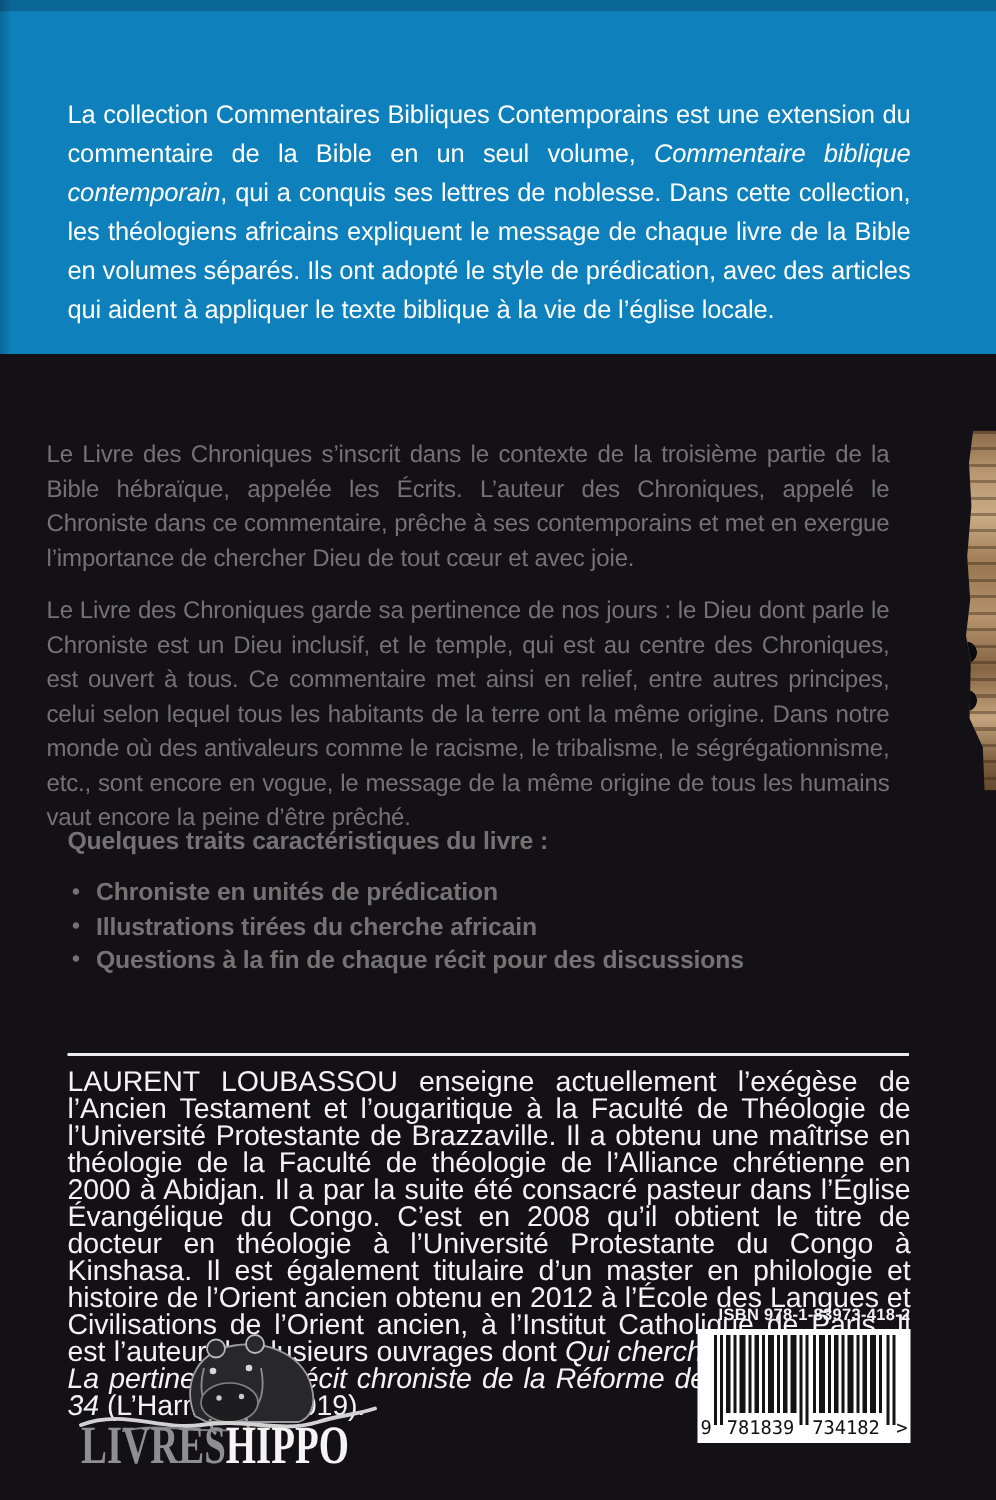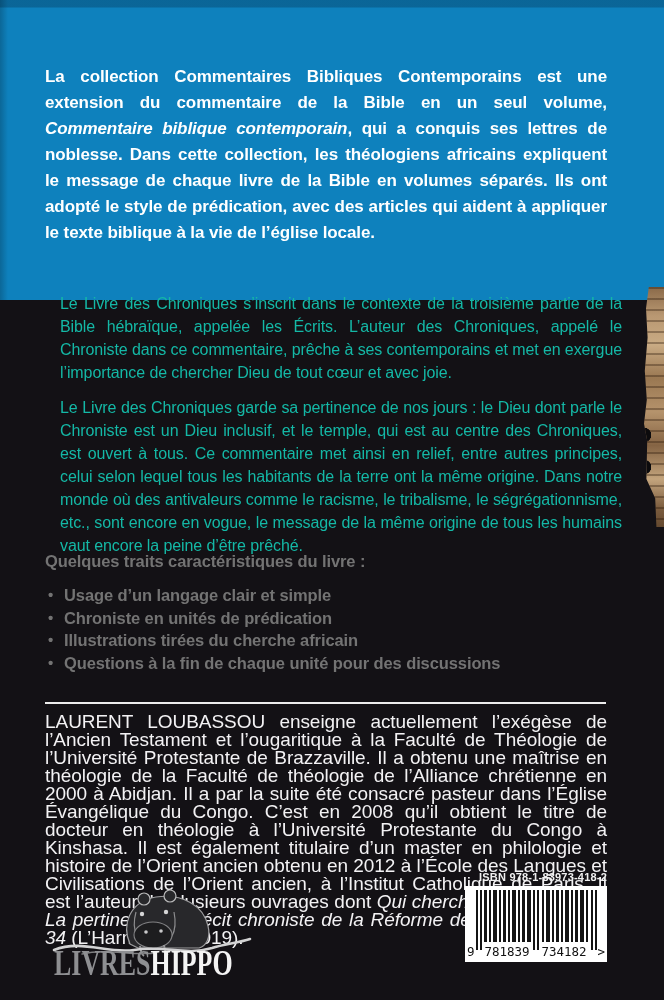--- a/index.html
+++ b/index.html
@@ -4,47 +4,46 @@
 <style>
   html,body{margin:0;padding:0;background:#222;}
   .page{
     position:relative;width:664px;height:1000px;overflow:hidden;
     background:#131115;
     font-family:"Liberation Sans", sans-serif;
     -webkit-font-smoothing:antialiased;
   }
   
   .blue-band{
-    position:absolute;left:0;top:0;width:664px;height:300px;
+    position:absolute;left:0;top:0;width:664px;height:236px;
     background:
       linear-gradient(180deg, rgba(0,20,40,0.25) 0px, rgba(0,20,40,0.25) 7px, rgba(0,0,0,0) 8px),
       linear-gradient(90deg, rgba(0,0,0,0.20) 0px, rgba(0,0,0,0) 8px),
       #0e81bd;
-    font-weight: bold;
   }
   .intro{
     position:absolute;left:45px;top:64px;width:562px;
     color:#ffffff;font-size:17px;line-height:26px;
     text-align:justify;letter-spacing:-0.1px;margin:0;
   }
   .it{font-style:italic;}
   
   .art-strip{
     position:absolute;right:0;top:287px;width:20px;height:240px;
     background:
       radial-gradient(circle at 0px 148px, #0c0b0d 0 7px, rgba(0,0,0,0) 7.5px),
       radial-gradient(circle at 0px 180px, #0c0b0d 0 7px, rgba(0,0,0,0) 7.5px),
       repeating-linear-gradient(180deg, rgba(40,22,8,0.35) 0 2px, rgba(0,0,0,0) 2px 11px),
       linear-gradient(180deg,#8a6a49 0%,#b99872 12%,#c9ab84 24%,#9a7852 38%,#b5936c 52%,#856444 66%,#c3a47d 80%,#7c5d3f 92%,#64492f 100%);
     clip-path:polygon(24% 0,100% 0,100% 100%,62% 100%,56% 88%,12% 80%,16% 64%,0% 57%,14% 47%,4% 35%,18% 21%,10% 9%);
   }
   
   .p-dark{
-    position:absolute;left:60px;width:562px;margin:0;
-    color:#14b8a6;font-size:16px;line-height:23px;
+    position:absolute;left:31px;width:562px;margin:0;
+    color:#737373;font-size:16px;line-height:23px;
     text-align:justify;letter-spacing:-0.1px;
   }
   .p1{top:292px;}
   .p2{top:396px;}
   .features{position:absolute;left:45px;top:552px;width:562px;color:#737373;}
   .features-heading{margin:0 0 13px 0;font-size:16.5px;font-weight:bold;letter-spacing:-0.1px;}
   .features ul{list-style:none;margin:0;padding:0;}
   .features li{
     position:relative;padding-left:19px;font-size:16.5px;font-weight:bold;
     line-height:22.5px;letter-spacing:-0.1px;
@@ -85,24 +84,23 @@
   </div>
 
   <div class="art-strip"></div>
 
   <p class="p-dark p1">Le Livre des Chroniques s’inscrit dans le contexte de la troisième partie de la Bible hébraïque, appelée les Écrits. L’auteur des Chroniques, appelé le Chroniste dans ce commentaire, prêche à ses contemporains et met en exergue l’importance de chercher Dieu de tout cœur et avec joie.</p>
   <p class="p-dark p2">Le Livre des Chroniques garde sa pertinence de nos jours : le Dieu dont parle le Chroniste est un Dieu inclusif, et le temple, qui est au centre des Chroniques, est ouvert à tous. Ce commentaire met ainsi en relief, entre autres principes, celui selon lequel tous les habitants de la terre ont la même origine. Dans notre monde où des antivaleurs comme le racisme, le tribalisme, le ségrégationnisme, etc., sont encore en vogue, le message de la même origine de tous les humains vaut encore la peine d’être prêché.</p>
 
   <div class="features">
     <h2 class="features-heading">Quelques traits caractéristiques du livre :</h2>
     <ul>
-      <li>Usage d’un langage clair et simple</li>
       <li>Chroniste en unités de prédication</li>
       <li>Illustrations tirées du cherche africain</li>
-      <li>Questions à la fin de chaque unité pour des discussions</li>
+      <li>Questions à la fin de chaque récit pour des discussions</li>
     </ul>
   </div>
 
   <div class="divider"></div>
 
   <p class="bio"><span>LAURENT LOUBASSOU</span><span> enseigne actuellement l’exégèse de l’Ancien Testament et l’ougaritique à la Faculté de Théologie de l’Université Protestante de Brazzaville. Il a obtenu une maîtrise en théologie de la Faculté de théologie de l’Alliance chrétienne en 2000 à Abidjan. Il a par la suite été consacré pasteur dans l’Église Évangélique du Congo. C’est en 2008 qu’il obtient le titre de docteur en théologie à l’Université Protestante du Congo à Kinshasa. Il est également titulaire d’un master en philologie et histoire de l’Orient ancien obtenu en 2012 à l’École des Langues et Civilisations de l’Orient ancien, à l’Institut Catholique de Paris. Il est l’auteur de plusieurs ouvrages dont </span><span class="it">Qui cherche Dieu le trouve. La pertinence du récit chroniste de la Réforme de Josias en 2 Ch 34</span><span> (L’Harmattan, 2019).</span></p>
 
   <div class="isbn">ISBN 978-1-83973-418-2</div>
 
   <div class="barcode">

